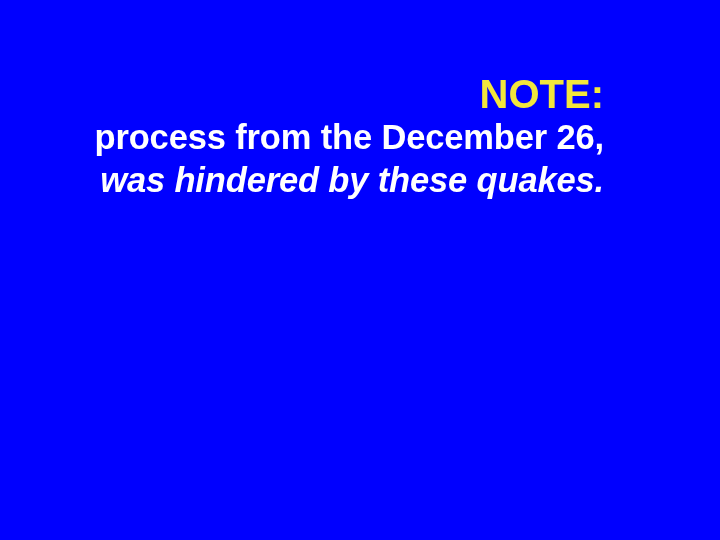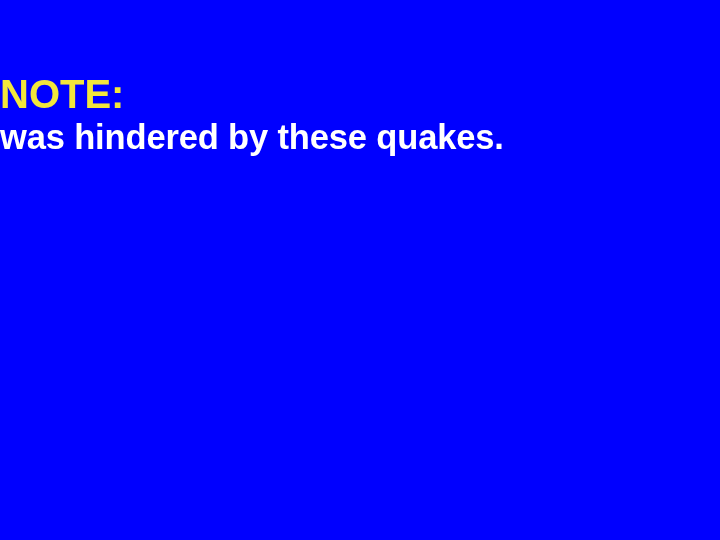--- a/index.html
+++ b/index.html
@@ -18,21 +18,21 @@
     width: 720px;
     height: 540px;
     background: #0000ff;
     box-sizing: border-box;
   }
   #text-block {
     position: absolute;
     left: 0;
     top: 0;
     width: 604px;
-    text-align: left;
+    text-align: right;
     padding-top: 72px;
     box-sizing: border-box;
   }
   .slide-line {
     display: block;
     font-weight: bold;
     letter-spacing: -0.2px;
     white-space: pre;
   }
   .title-line {
@@ -42,31 +42,32 @@
     letter-spacing: 0px;
   }
   .body-line {
     color: #ffffff;
     font-size: 34.5px;
     line-height: 43px;
   }
   .body-line-1 { letter-spacing: -0.15px; }
   .body-line-2 { letter-spacing: -0.15px; }
   .body-line-3 { letter-spacing: -0.45px; }
-  .body-line-4 { letter-spacing: -0.15px; }
+  .body-line-4 { letter-spacing: -0.15px; font-style: italic; }
 </style>
 </head>
 <body>
 
 <div id="slide" style="background: rgb(0, 0, 255);">
 
   <div id="text-block">
 
     <span class="slide-line title-line" style="color: rgb(242, 230, 60);">NOTE:</span>
 
 
+    <span class="slide-line body-line body-line-2" style="color: rgb(255, 255, 255);">process from the December 26,</span>
 
 
     <span class="slide-line body-line body-line-4" style="color: rgb(255, 255, 255);">was hindered by these quakes.</span>
 
   </div>
 
 </div>
 
 </body></html>

